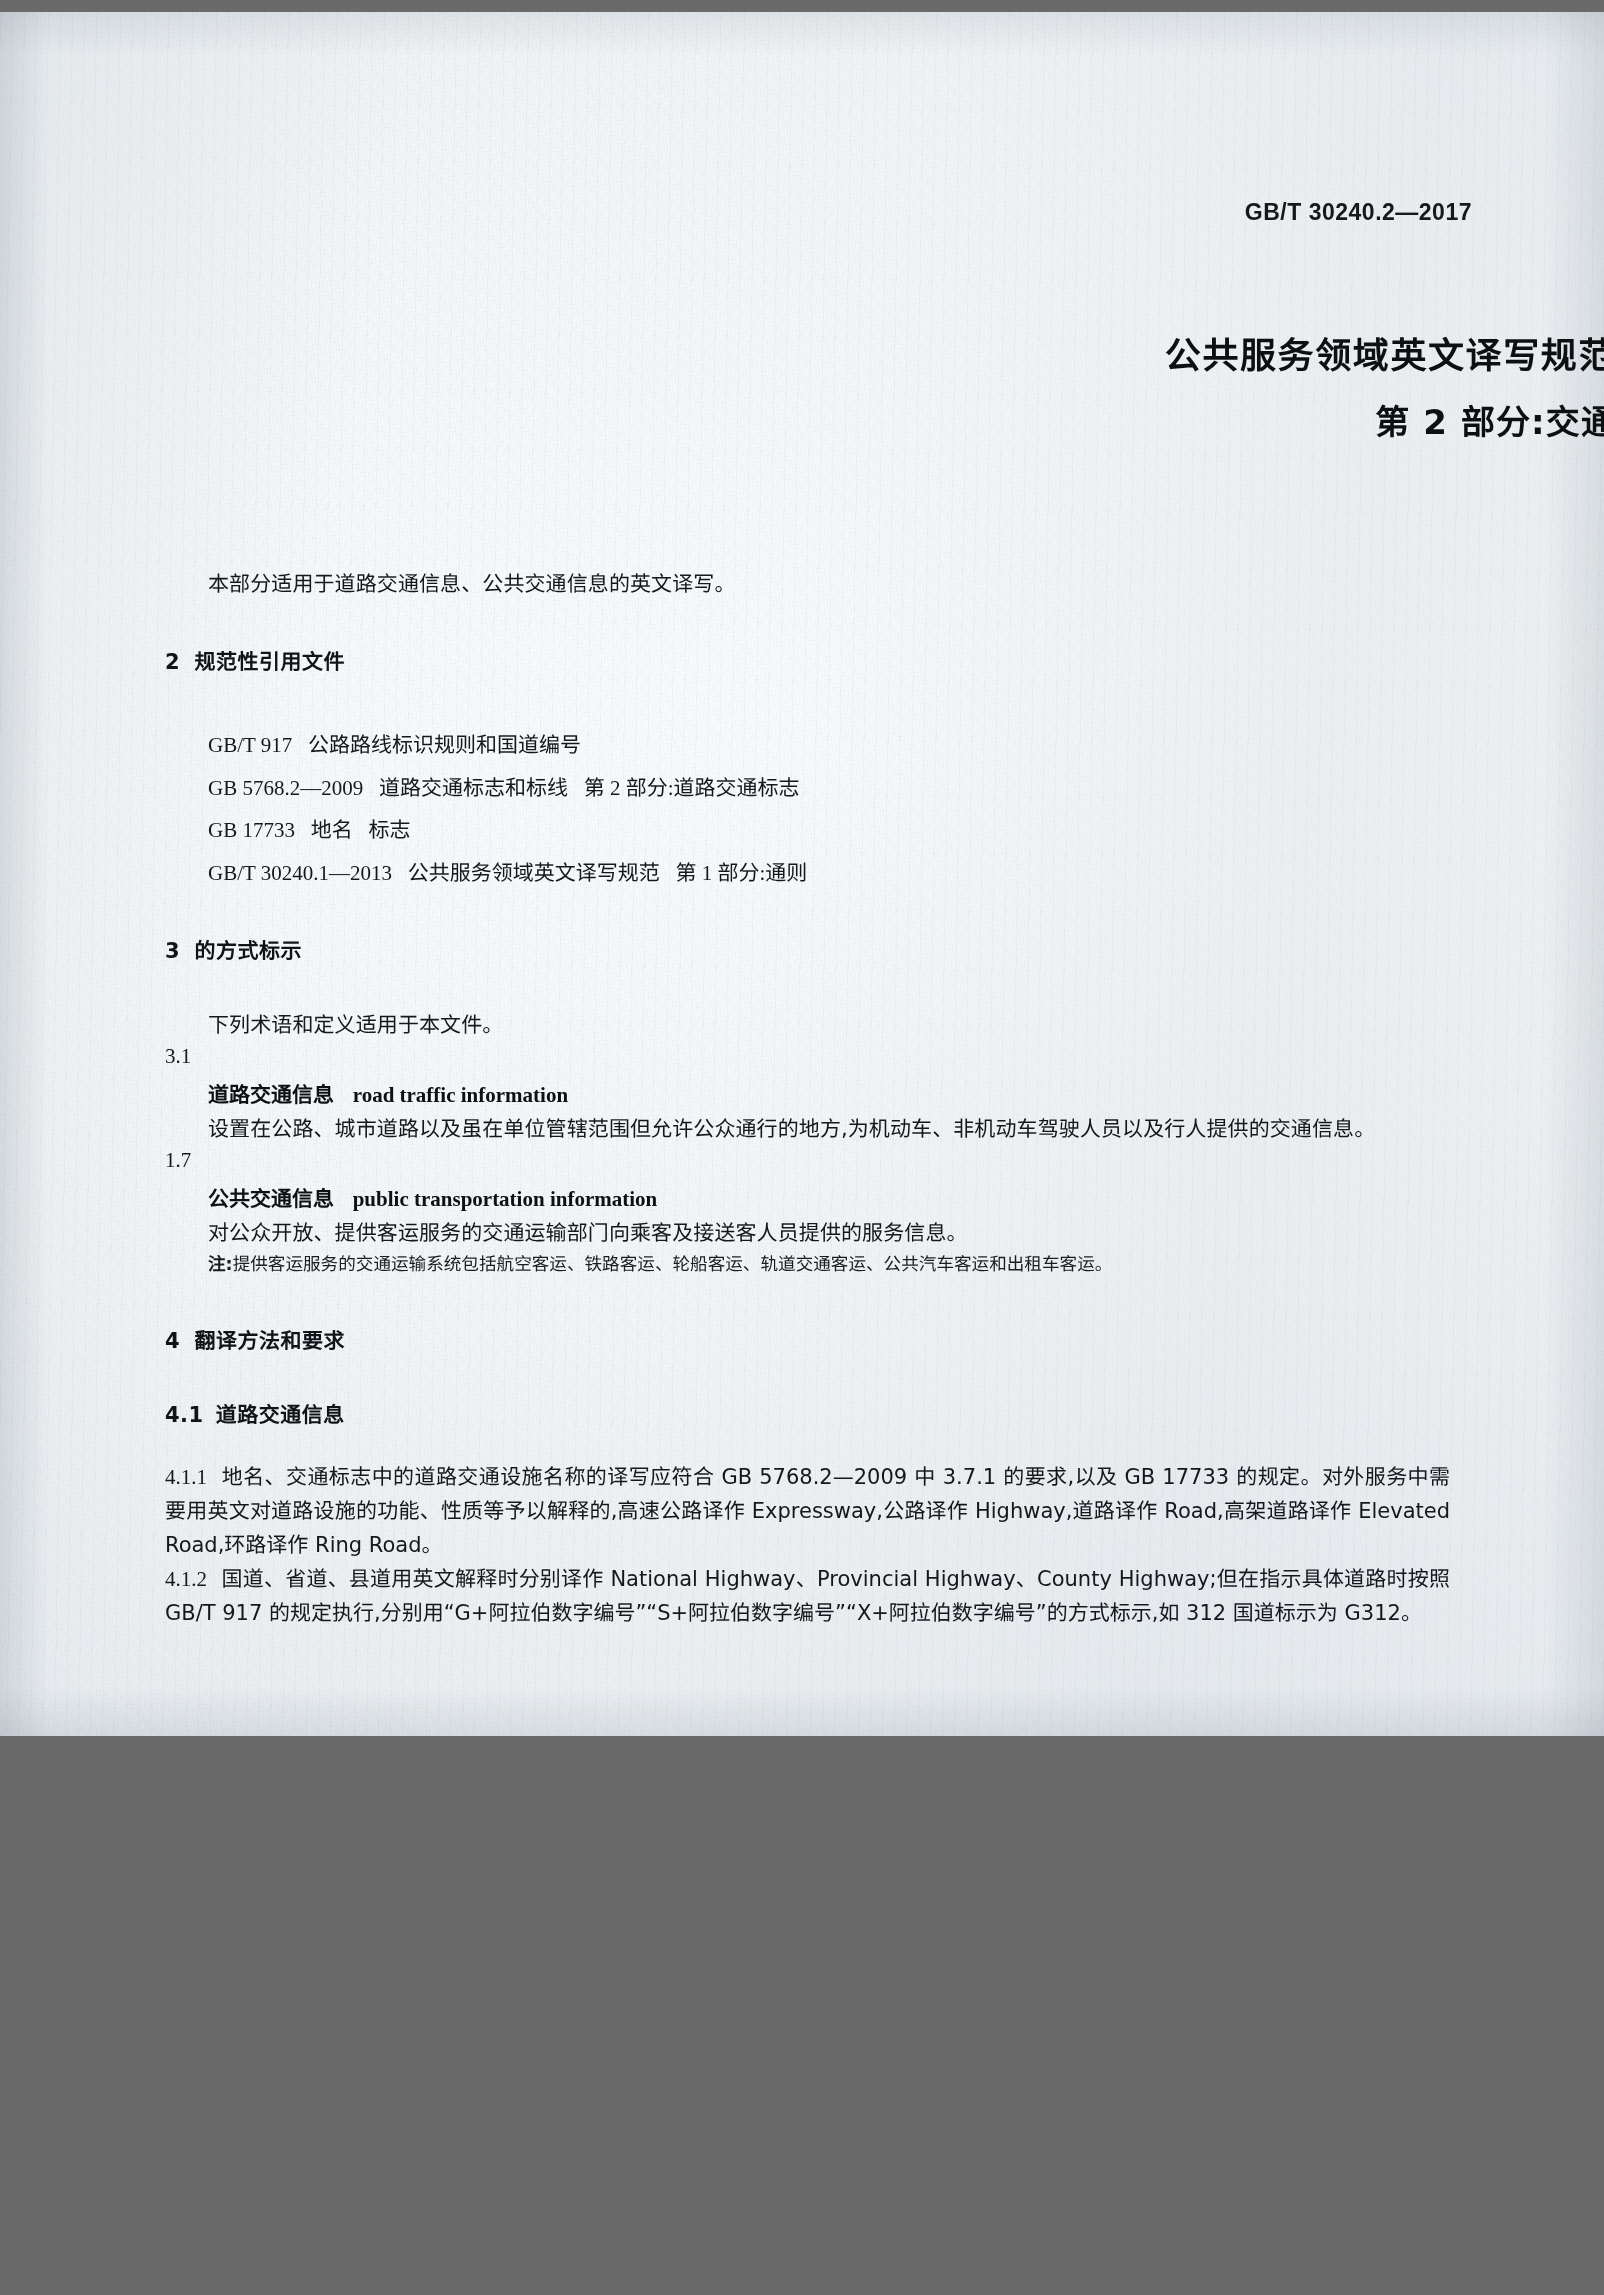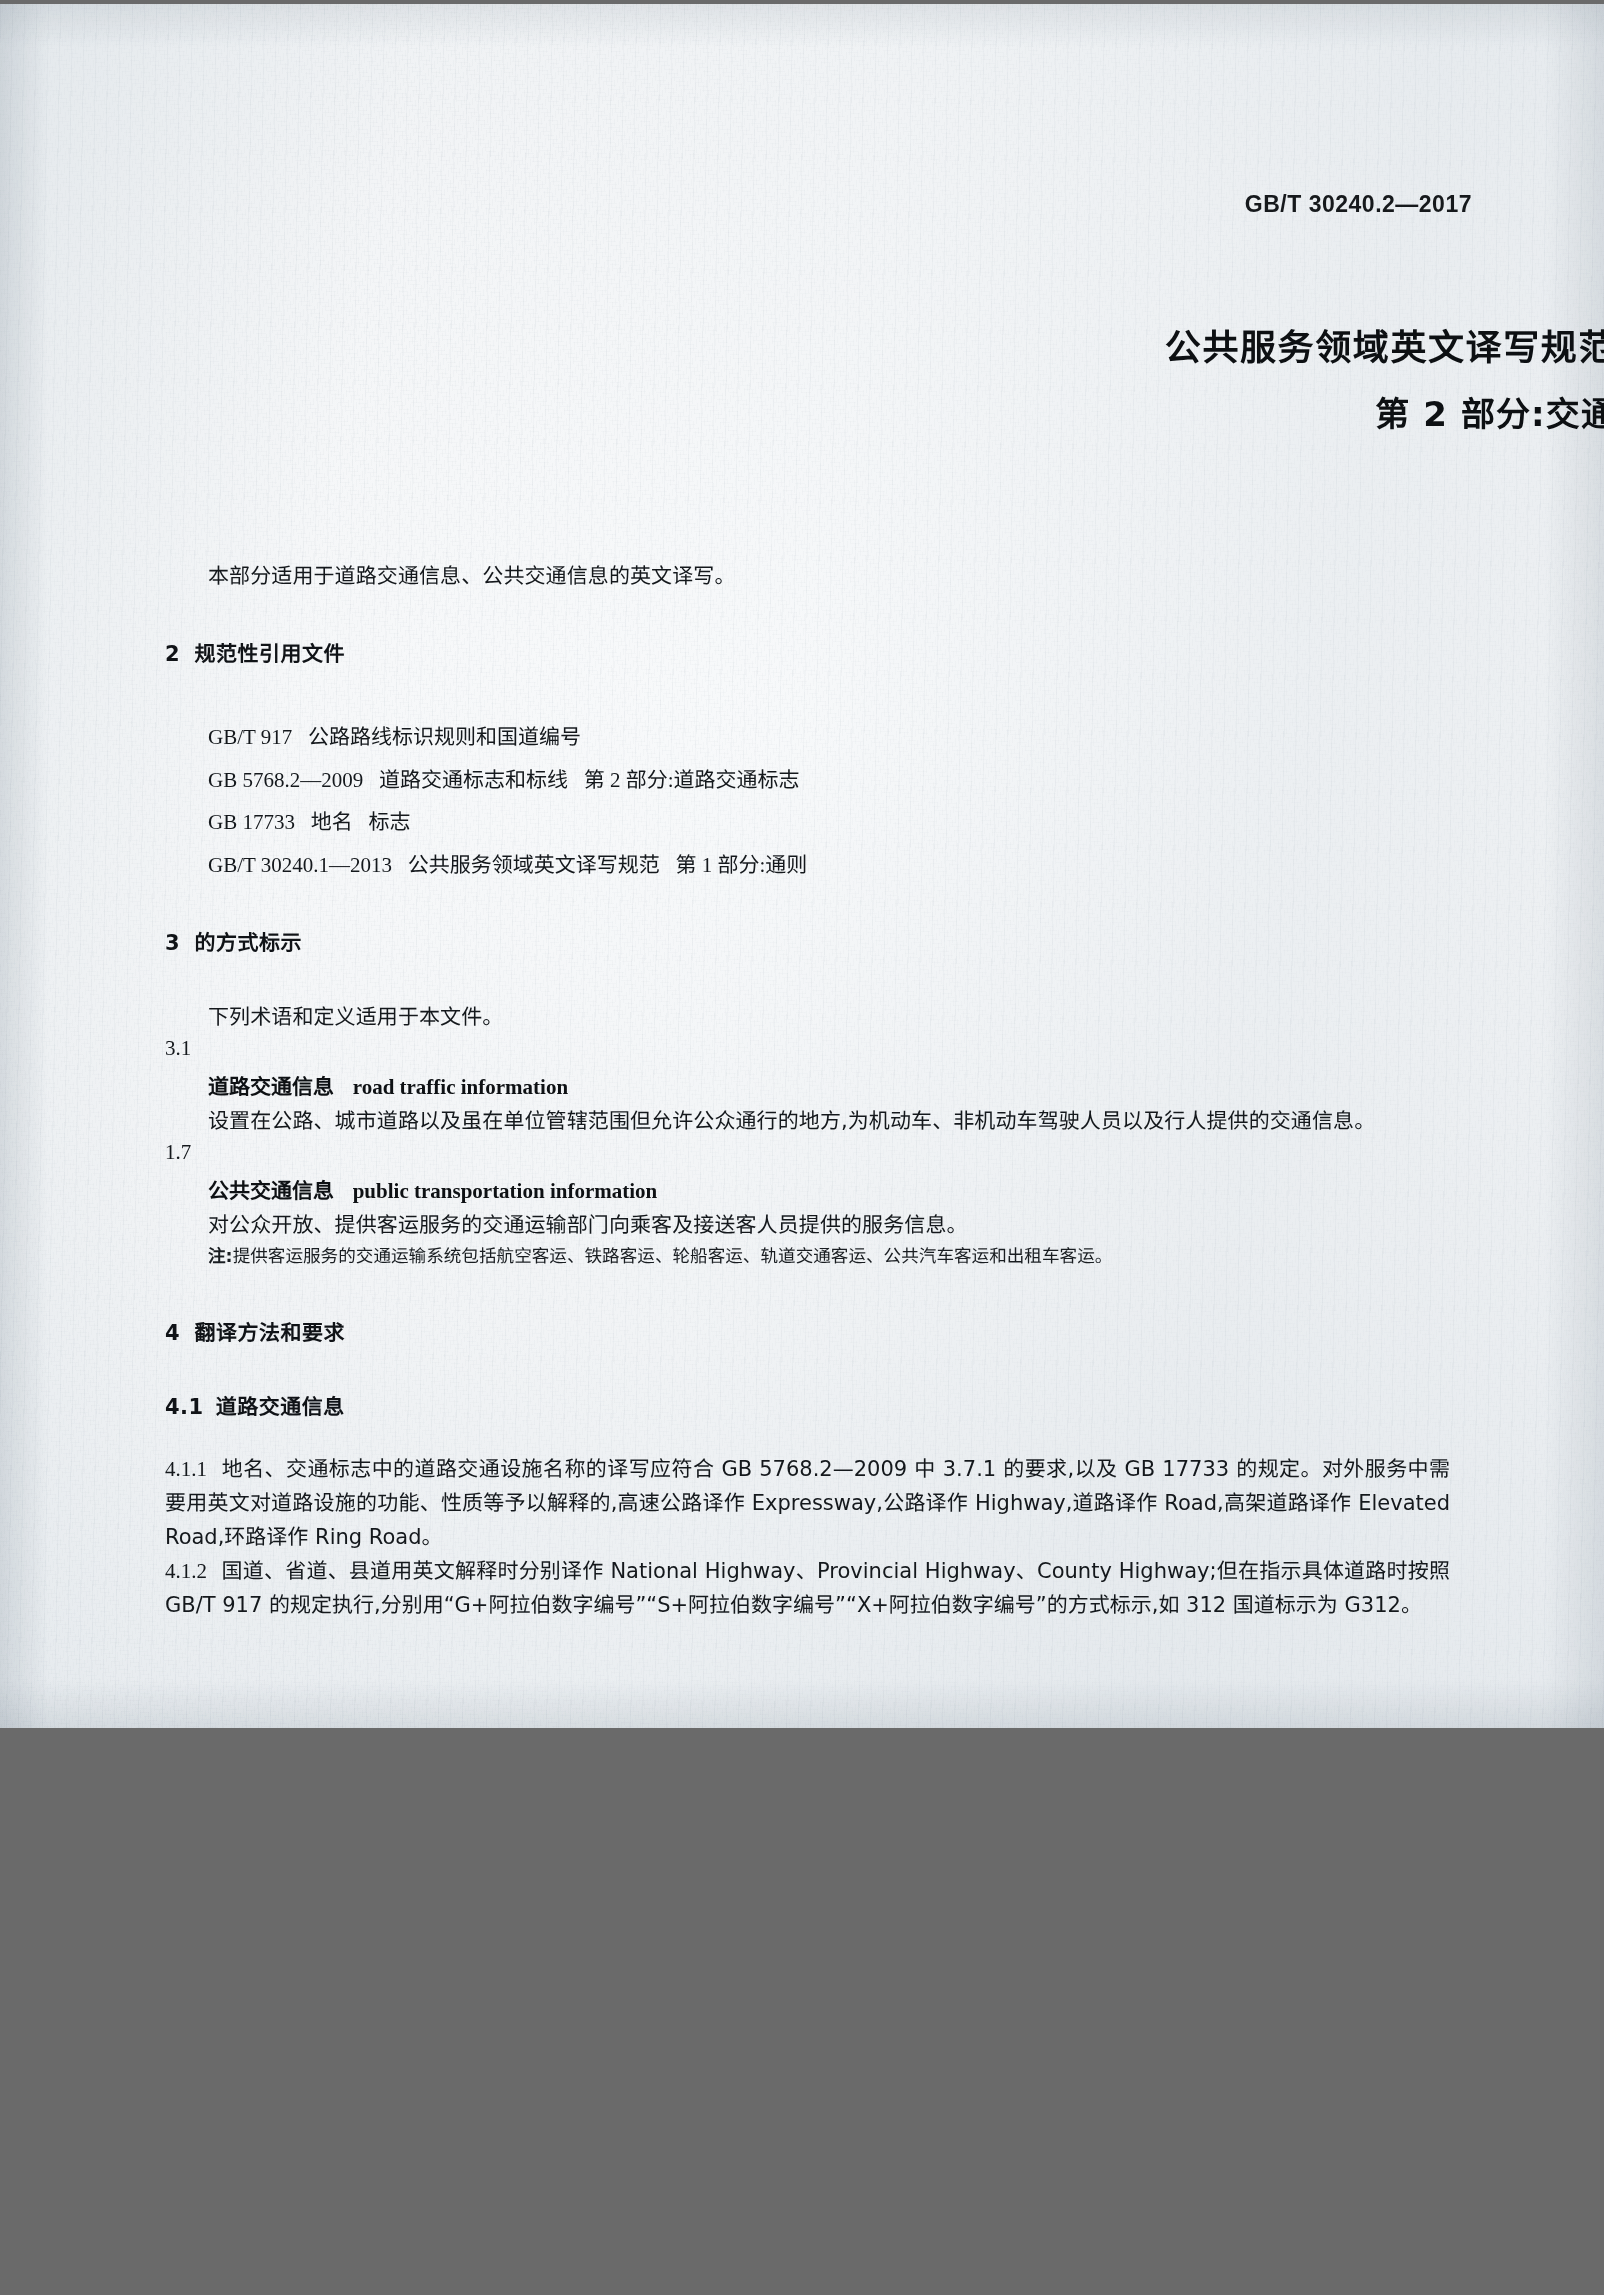--- a/index.html
+++ b/index.html
@@ -6,21 +6,21 @@
   html, body {
     margin: 0;
     padding: 0;
     background: #6a6a6a;
   }
 
   .page {
     position: relative;
     width: 1604px;
     height: 1724px;
-    margin: 4px auto;
+    margin: 12px auto;
     background: #eef0f2;
     background-image:
       linear-gradient(100deg, rgba(222,228,232,0.55) 0%, rgba(248,249,250,0.2) 22%, rgba(240,243,245,0.35) 48%, rgba(226,231,235,0.5) 76%, rgba(235,238,241,0.45) 100%),
       repeating-linear-gradient(94deg, rgba(175,185,192,0.10) 0px, rgba(175,185,192,0.10) 0.5px, rgba(255,255,255,0) 0.5px, rgba(255,255,255,0) 2.7px),
       repeating-linear-gradient(3deg, rgba(160,172,182,0.07) 0px, rgba(160,172,182,0.07) 0.5px, rgba(255,255,255,0) 0.5px, rgba(255,255,255,0) 3.8px),
       radial-gradient(ellipse 120% 80% at 48% 42%, #fbfcfd 0%, #f1f3f5 45%, #e3e8ec 80%, #d9dfe4 100%);
     box-sizing: border-box;
     overflow: hidden;
     color: #111417;
     font-family: "Liberation Serif", "DejaVu Serif", serif;

